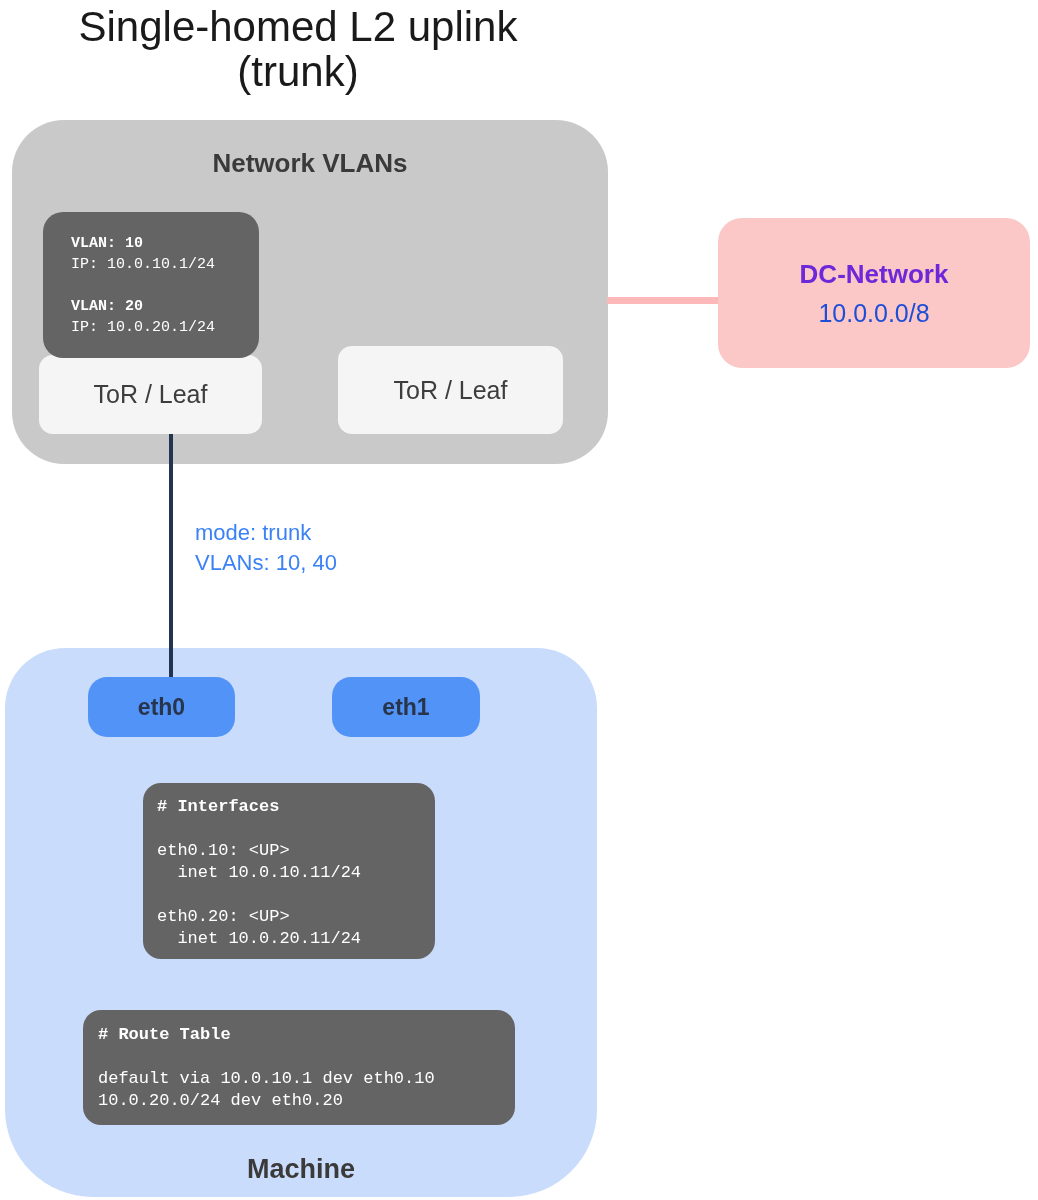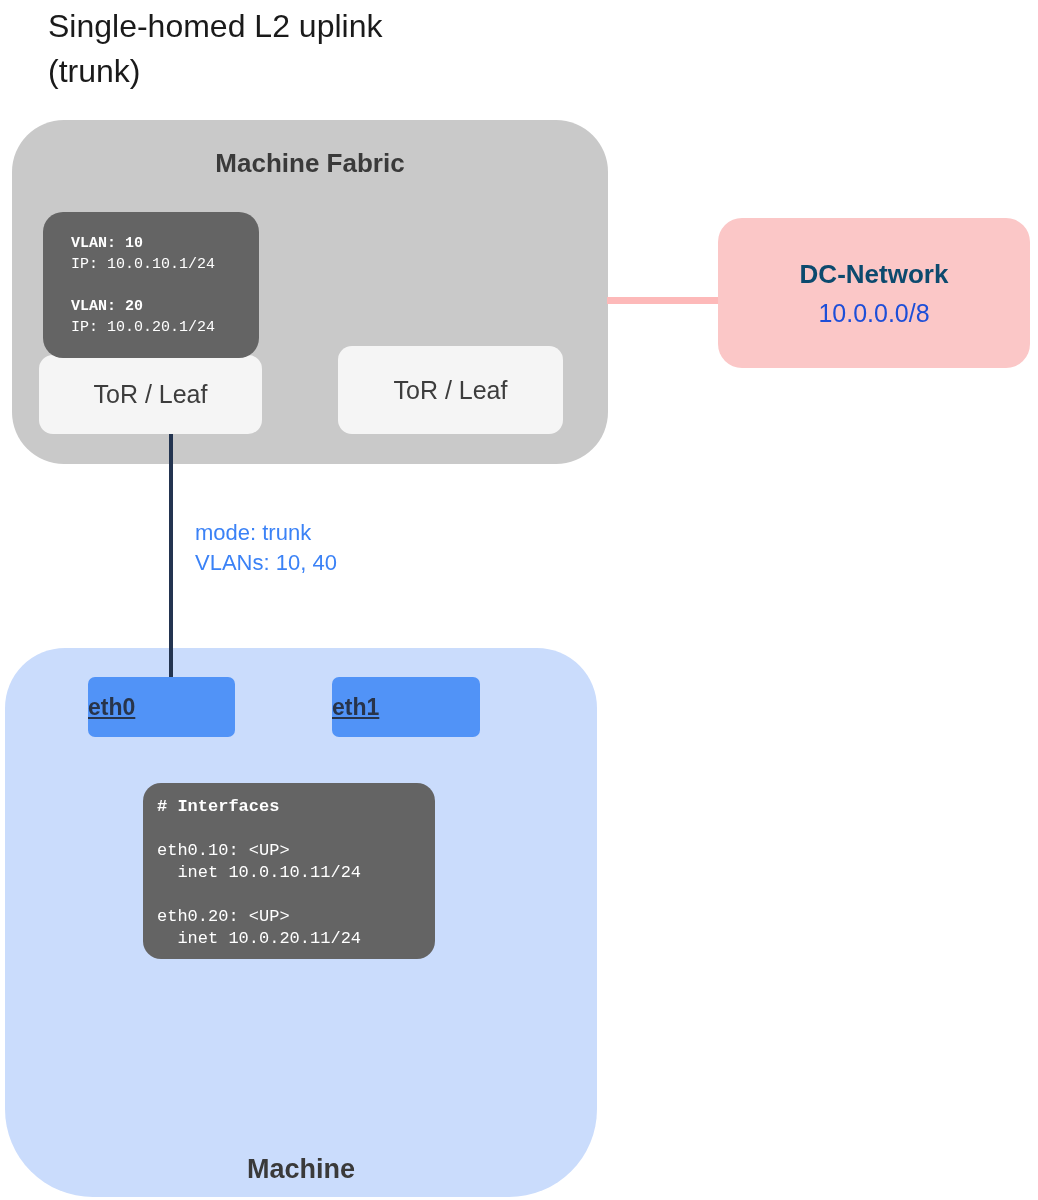--- a/index.html
+++ b/index.html
@@ -2,22 +2,22 @@
 <html style="--fabric_gray: #c9c9c9; --code_dark: #646464; --tor_light: #f5f5f5; --machine_blue: #cadcfc; --nic_blue: #5193f7; --dc_pink: #fbc7c7; --link_pink: #fdb9b9; --trunk_navy: #233450;"><head>
 <meta charset="utf-8">
 <style>
   html,body { margin:0; padding:0; background:#ffffff; }
   .page {
     position:relative; width:1038px; height:1200px; background:#ffffff;
     font-family:"Liberation Sans","DejaVu Sans",sans-serif; overflow:hidden;
   }
 
   .main-title {
-    position:absolute; left:48px; top:4px; width:500px; text-align:left;
-    font-size:32px; line-height:45px; color:#1a1a1a;
+    position:absolute; left:48px; top:4px; width:500px; text-align:center;
+    font-size:42px; line-height:45px; color:#1a1a1a;
   }
 
   .fabric {
     position:absolute; left:12px; top:120px; width:596px; height:344px;
     background:var(--fabric_gray,#c9c9c9); border-radius:52px;
   }
   .fabric-title {
     position:absolute; top:28px; left:0; right:0; text-align:center;
     font-size:26px; font-weight:bold; color:#3a3a3a;
   }
@@ -46,21 +46,21 @@
   .pink-line {
     position:absolute; left:607px; top:297px; width:111px; height:7px;
     background:var(--link_pink,#fdb9b9);
   }
 
   .dc-box {
     position:absolute; left:718px; top:218px; width:312px; height:150px;
     background:var(--dc_pink,#fbc7c7); border-radius:24px;
     display:flex; flex-direction:column; align-items:center; justify-content:center; gap:9px;
   }
-  .dc-title  { font-size:26px; font-weight:bold; color:#0c4a6e; }
+  .dc-title  { font-size:26px; font-weight:bold; color:#6d28d9; }
   .dc-subnet { font-size:25px; color:#1d4ed8; }
 
   .machine {
     position:absolute; left:5px; top:648px; width:592px; height:549px;
     background:var(--machine_blue,#cadcfc);
     border-radius:60px 60px 88px 88px;
   }
   .machine-title {
     position:absolute; bottom:12px; left:0; right:0; text-align:center;
     font-size:27px; font-weight:bold; color:#3a3a3a;
@@ -70,23 +70,23 @@
     position:absolute; left:169px; top:434px; width:4px; height:243px;
     background:var(--trunk_navy,#233450);
   }
   .trunk-label {
     position:absolute; left:195px; top:518px;
     font-size:22px; line-height:30px; color:#3b82f6;
   }
 
   .nic {
     position:absolute; width:147px; height:60px;
-    background:var(--nic_blue,#5193f7); border-radius:7px;
-    display:flex; align-items:center; justify-content:flex-start;
-    font-size:23px; font-weight:bold; color:#28344a;text-decoration:underline;
+    background:var(--nic_blue,#5193f7); border-radius:19px;
+    display:flex; align-items:center; justify-content:center;
+    font-size:23px; font-weight:bold; color:#28344a;
   }
   .nic-eth0 { left:88px;  top:677px; }
   .nic-eth1 { left:332px; top:677px; width:148px; }
 
   .interfaces-box {
     left:143px; top:783px; width:292px; height:176px; border-radius:18px;
     padding:13px 0 12px 14px; font-size:17px; line-height:22px;
   }
   .route-box {
     left:83px; top:1010px; width:432px; height:115px; border-radius:18px;
@@ -97,21 +97,21 @@
 <body>
 
 <div class="page">
 
   <div class="main-title">
     <div>Single-homed L2 uplink</div>
     <div>(trunk)</div>
   </div>
 
   <div class="fabric">
-    <div class="fabric-title">Machine Fabric</div>
+    <div class="fabric-title">Network VLANs</div>
   </div>
 
   <div class="tor tor-left">
     <span>ToR / Leaf</span>
   </div>
 
   <div class="tor tor-right">
     <span>ToR / Leaf</span>
   </div>
 
@@ -152,14 +152,20 @@
   <div class="code-box interfaces-box">
       <div class="code-line bold"># Interfaces</div>
       <div class="code-line">&nbsp;</div>
       <div class="code-line">eth0.10: &lt;UP&gt;</div>
       <div class="code-line">  inet 10.0.10.11/24</div>
       <div class="code-line">&nbsp;</div>
       <div class="code-line">eth0.20: &lt;UP&gt;</div>
       <div class="code-line">  inet 10.0.20.11/24</div>
     </div>
 
+  <div class="code-box route-box">
+      <div class="code-line bold"># Route Table</div>
+      <div class="code-line">&nbsp;</div>
+      <div class="code-line">default via 10.0.10.1 dev eth0.10</div>
+      <div class="code-line">10.0.20.0/24 dev eth0.20</div>
+    </div>
 
 </div>
 
 </body></html>

